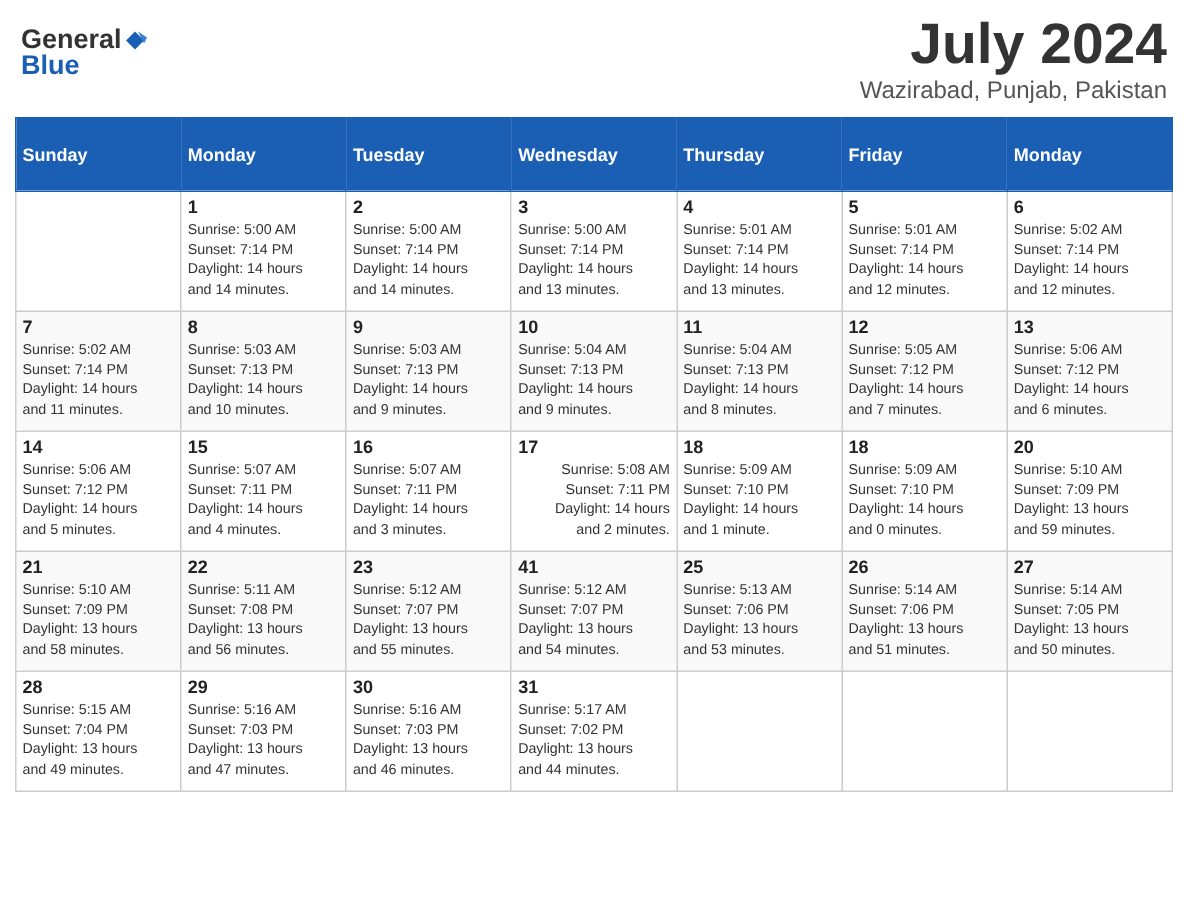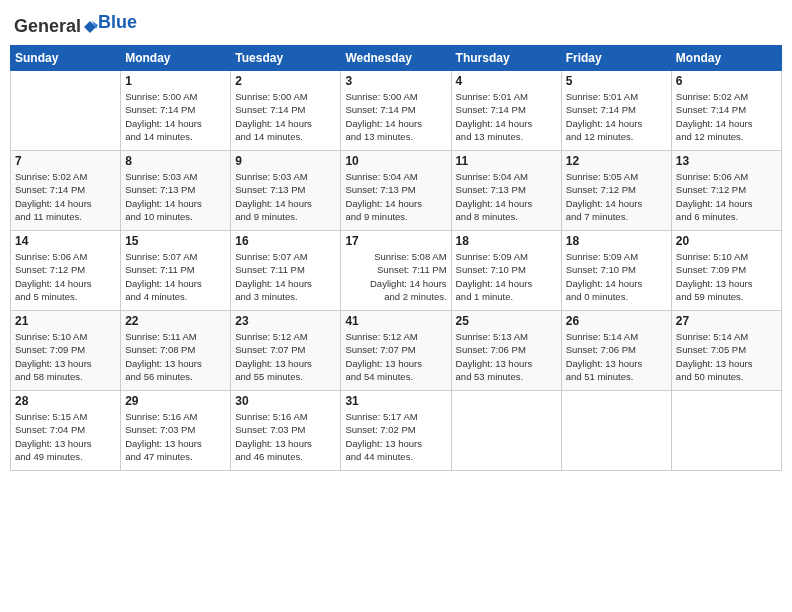--- a/index.html
+++ b/index.html
@@ -12,21 +12,21 @@
     }
     .header {
       display: flex;
       justify-content: space-between;
       align-items: flex-start;
       margin-bottom: 8px;
       padding: 0 4px;
     }
     .logo {
       display: flex;
-      flex-direction: row;
+      flex-direction: column;
       align-items: flex-start;
       margin-top: 6px;
     }
     .title-block {
       text-align: right;
     }
     .month-year {
       font-size: 38px;
       font-weight: bold;
       color: #333;
@@ -38,21 +38,21 @@
     }
     table {
       width: 100%;
       border-collapse: collapse;
       font-size: 10px;
     }
     thead th {
       background-color: #1a5fb4;
       color: #fff;
       text-align: left;
-      padding: 5px 4px;
+      padding: 17px 4px;
       font-size: 12px;
       font-weight: bold;
       border: 1px solid #1a5fb4;
     }
     tbody td {
       border: 1px solid #ccc;
       vertical-align: top;
       padding: 3px 4px;
       height: 80px;
       width: calc(100% / 7);
@@ -83,20 +83,24 @@
   <div class="logo">
     <div style="display:flex;align-items:center;">
       <span style="font-size:18px;font-weight:bold;color:#333;">General</span>
       <svg width="16" height="16" viewBox="0 0 16 16" style="margin-left:1px;">
         <polygon points="8,2 14,8 8,14 2,8" fill="#1a5fb4"></polygon>
         <polygon points="10,2 16,6 14,10" fill="#3a7fd4"></polygon>
       </svg>
     </div>
     <span style="font-size:18px;font-weight:bold;color:#1a5fb4;margin-top:-4px;">Blue</span>
   </div>
+  <div class="title-block">
+    <div class="month-year">July 2024</div>
+    <div class="location">Wazirabad, Punjab, Pakistan</div>
+  </div>
 </div>
 
 <table>
   <thead>
     <tr>
     <th>Sunday</th>
         <th>Monday</th>
         <th>Tuesday</th>
         <th>Wednesday</th>
         <th>Thursday</th>

